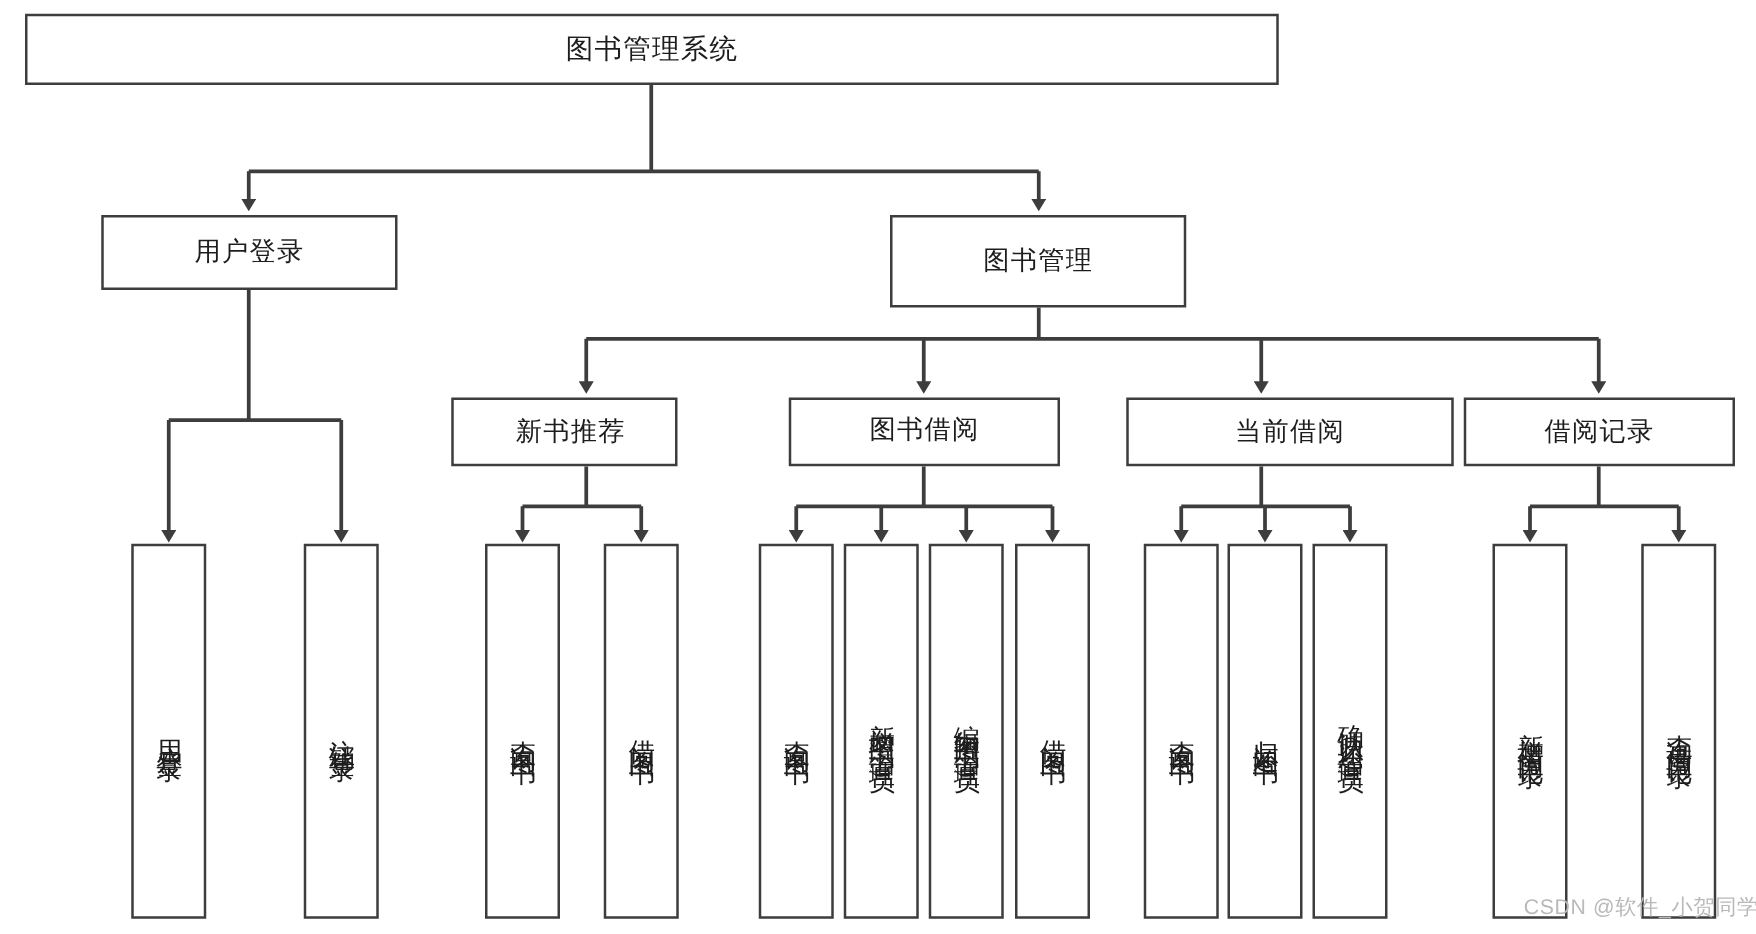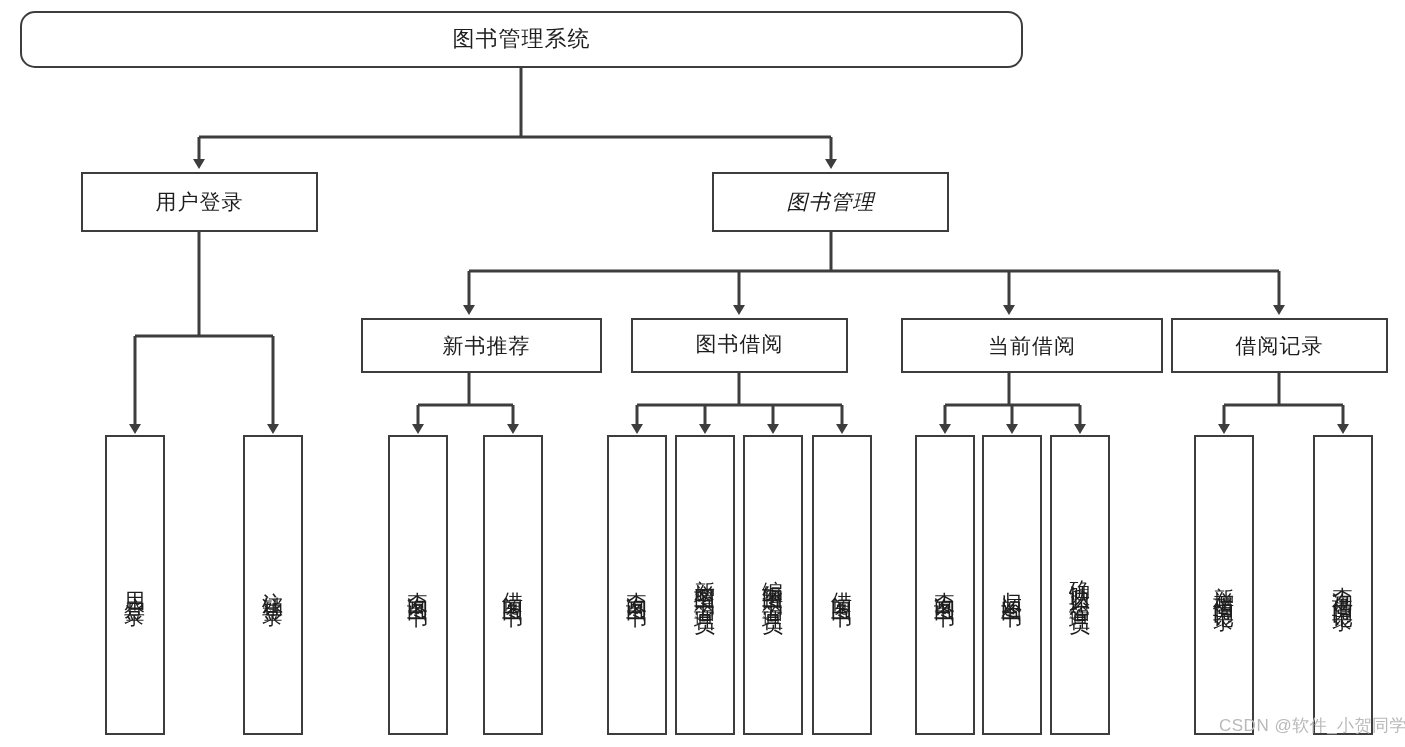--- a/index.html
+++ b/index.html
@@ -117,33 +117,33 @@
       <path d="M1012,405 L1012,425" marker-end="url(#arrow)"></path>
       <path d="M1080,405 L1080,425" marker-end="url(#arrow)"></path>
 
       <path d="M1279,373 L1279,405"></path>
       <path d="M1224,405 L1343,405"></path>
       <path d="M1224,405 L1224,425" marker-end="url(#arrow)"></path>
       <path d="M1343,405 L1343,425" marker-end="url(#arrow)"></path>
     </g>
   </svg>
 
-  <div class="node horiz root" style="left:20px; top:11px; width:1003px; height:57px;border-radius:15px;">
+  <div class="node horiz root" style="left:20px; top:11px; width:1003px; height:57px;">
     <span>图书管理系统</span>
   </div>
 
   <div class="node horiz" style="left:81px; top:172px; width:237px; height:60px;">
     <span>用户登录</span>
   </div>
 
-  <div class="node horiz" style="left:712px; top:172px; width:237px; height:60px;font-style:italic;">
+  <div class="node horiz" style="left:712px; top:172px; width:237px; height:74px;">
     <span>图书管理</span>
   </div>
 
-  <div class="node horiz" style="left:361px; top:318px; width:241px; height:55px;padding-left:10px;">
+  <div class="node horiz" style="left:361px; top:318px; width:181px; height:55px;padding-left:10px;">
     <span>新书推荐</span>
   </div>
 
   <div class="node horiz" style="left:631px; top:318px; width:217px; height:55px;font-family:Liberation Mono, monospace;">
     <span>图书借阅</span>
   </div>
 
   <div class="node horiz" style="left:901px; top:318px; width:262px; height:55px;">
     <span>当前借阅</span>
   </div>

